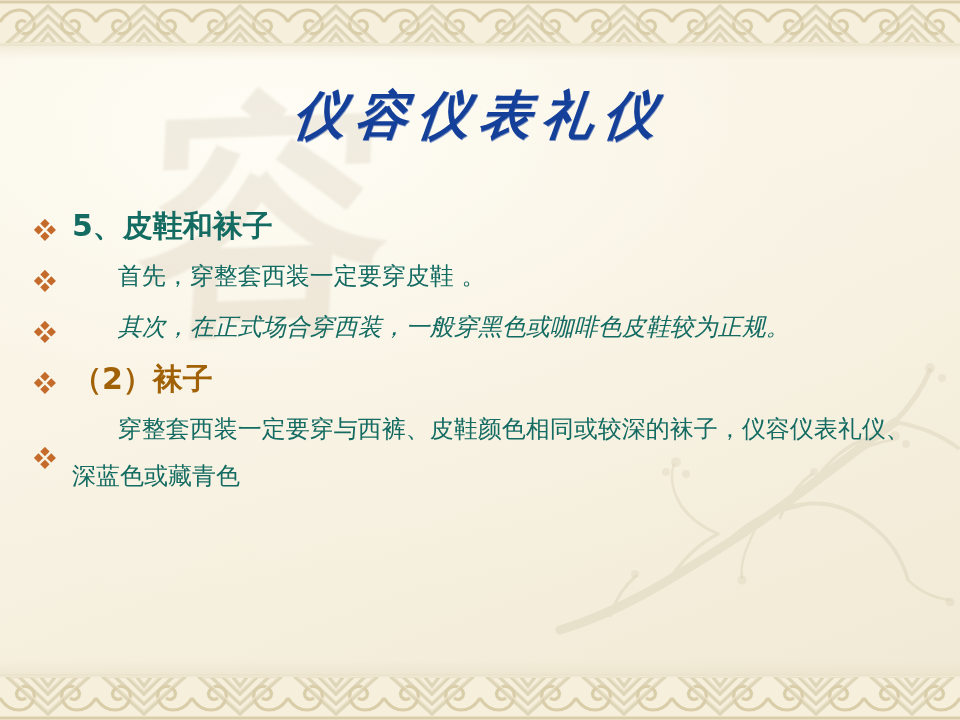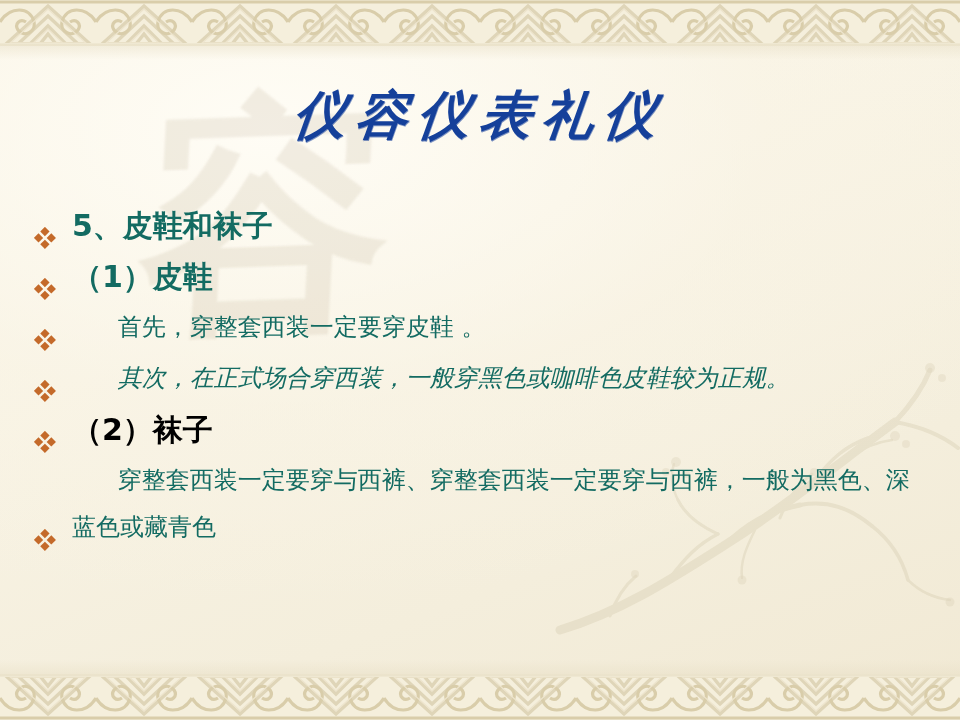--- a/index.html
+++ b/index.html
@@ -113,21 +113,21 @@
   
   .body-list {
     position: absolute;
     left: 34px;
     top: 202px;
     width: 896px;
   }
 
   .bullet-row {
     display: flex;
-    align-items: flex-end;
+    align-items: center;
     margin-bottom: 4px;
   }
 
   .bullet-mark {
     flex: 0 0 auto;
     width: 38px;
     padding-top: 9px;
     text-align: left;
   }
   .bullet-mark svg { display: block; }
@@ -267,33 +267,20 @@
         <div class="bullet-mark">
           <svg width="22" height="22" viewBox="0 0 22 22" xmlns="http://www.w3.org/2000/svg">
             <g fill="#C46A2A">
               <rect x="7.6" y="1.2" width="6.6" height="6.6" transform="rotate(45 10.9 4.5)"></rect>
               <rect x="1.2" y="7.6" width="6.6" height="6.6" transform="rotate(45 4.5 10.9)"></rect>
               <rect x="14.0" y="7.6" width="6.6" height="6.6" transform="rotate(45 17.3 10.9)"></rect>
               <rect x="7.6" y="14.0" width="6.6" height="6.6" transform="rotate(45 10.9 17.3)"></rect>
             </g>
           </svg>
         </div>
-        <div class="bullet-text bold" style="color: rgb(19, 107, 98);">（1）皮鞋</div>
-      </div>
-      <div class="bullet-row">
-        <div class="bullet-mark">
-          <svg width="22" height="22" viewBox="0 0 22 22" xmlns="http://www.w3.org/2000/svg">
-            <g fill="#C46A2A">
-              <rect x="7.6" y="1.2" width="6.6" height="6.6" transform="rotate(45 10.9 4.5)"></rect>
-              <rect x="1.2" y="7.6" width="6.6" height="6.6" transform="rotate(45 4.5 10.9)"></rect>
-              <rect x="14.0" y="7.6" width="6.6" height="6.6" transform="rotate(45 17.3 10.9)"></rect>
-              <rect x="7.6" y="14.0" width="6.6" height="6.6" transform="rotate(45 10.9 17.3)"></rect>
-            </g>
-          </svg>
-        </div>
         <div class="bullet-text" style="color: rgb(19, 107, 98);">      首先，穿整套西装一定要穿皮鞋 。</div>
       </div>
       <div class="bullet-row">
         <div class="bullet-mark">
           <svg width="22" height="22" viewBox="0 0 22 22" xmlns="http://www.w3.org/2000/svg">
             <g fill="#C46A2A">
               <rect x="7.6" y="1.2" width="6.6" height="6.6" transform="rotate(45 10.9 4.5)"></rect>
               <rect x="1.2" y="7.6" width="6.6" height="6.6" transform="rotate(45 4.5 10.9)"></rect>
               <rect x="14.0" y="7.6" width="6.6" height="6.6" transform="rotate(45 17.3 10.9)"></rect>
               <rect x="7.6" y="14.0" width="6.6" height="6.6" transform="rotate(45 10.9 17.3)"></rect>
@@ -306,30 +293,30 @@
         <div class="bullet-mark">
           <svg width="22" height="22" viewBox="0 0 22 22" xmlns="http://www.w3.org/2000/svg">
             <g fill="#C46A2A">
               <rect x="7.6" y="1.2" width="6.6" height="6.6" transform="rotate(45 10.9 4.5)"></rect>
               <rect x="1.2" y="7.6" width="6.6" height="6.6" transform="rotate(45 4.5 10.9)"></rect>
               <rect x="14.0" y="7.6" width="6.6" height="6.6" transform="rotate(45 17.3 10.9)"></rect>
               <rect x="7.6" y="14.0" width="6.6" height="6.6" transform="rotate(45 10.9 17.3)"></rect>
             </g>
           </svg>
         </div>
-        <div class="bullet-text bold" style="color: #000000;">（2）袜子</div>
-      </div>
-      <div class="bullet-row">
-        <div class="bullet-mark">
-          <svg width="22" height="22" viewBox="0 0 22 22" xmlns="http://www.w3.org/2000/svg">
-            <g fill="#C46A2A">
-              <rect x="7.6" y="1.2" width="6.6" height="6.6" transform="rotate(45 10.9 4.5)"></rect>
-              <rect x="1.2" y="7.6" width="6.6" height="6.6" transform="rotate(45 4.5 10.9)"></rect>
-              <rect x="14.0" y="7.6" width="6.6" height="6.6" transform="rotate(45 17.3 10.9)"></rect>
-              <rect x="7.6" y="14.0" width="6.6" height="6.6" transform="rotate(45 10.9 17.3)"></rect>
-            </g>
-          </svg>
-        </div>
-        <div class="bullet-text" style="color: rgb(19, 107, 98);">      穿整套西装一定要穿与西裤、穿整套西装一定要穿与西裤，一般为黑色、深蓝色或藏青色</div>
+        <div class="bullet-text bold" style="color: #a16207;">（2）袜子</div>
+      </div>
+      <div class="bullet-row">
+        <div class="bullet-mark">
+          <svg width="22" height="22" viewBox="0 0 22 22" xmlns="http://www.w3.org/2000/svg">
+            <g fill="#C46A2A">
+              <rect x="7.6" y="1.2" width="6.6" height="6.6" transform="rotate(45 10.9 4.5)"></rect>
+              <rect x="1.2" y="7.6" width="6.6" height="6.6" transform="rotate(45 4.5 10.9)"></rect>
+              <rect x="14.0" y="7.6" width="6.6" height="6.6" transform="rotate(45 17.3 10.9)"></rect>
+              <rect x="7.6" y="14.0" width="6.6" height="6.6" transform="rotate(45 10.9 17.3)"></rect>
+            </g>
+          </svg>
+        </div>
+        <div class="bullet-text" style="color: rgb(19, 107, 98);">      穿整套西装一定要穿与西裤、皮鞋颜色相同或较深的袜子，仪容仪表礼仪、深蓝色或藏青色</div>
       </div>
     </div>
 
 </div>
 
 </body></html>

